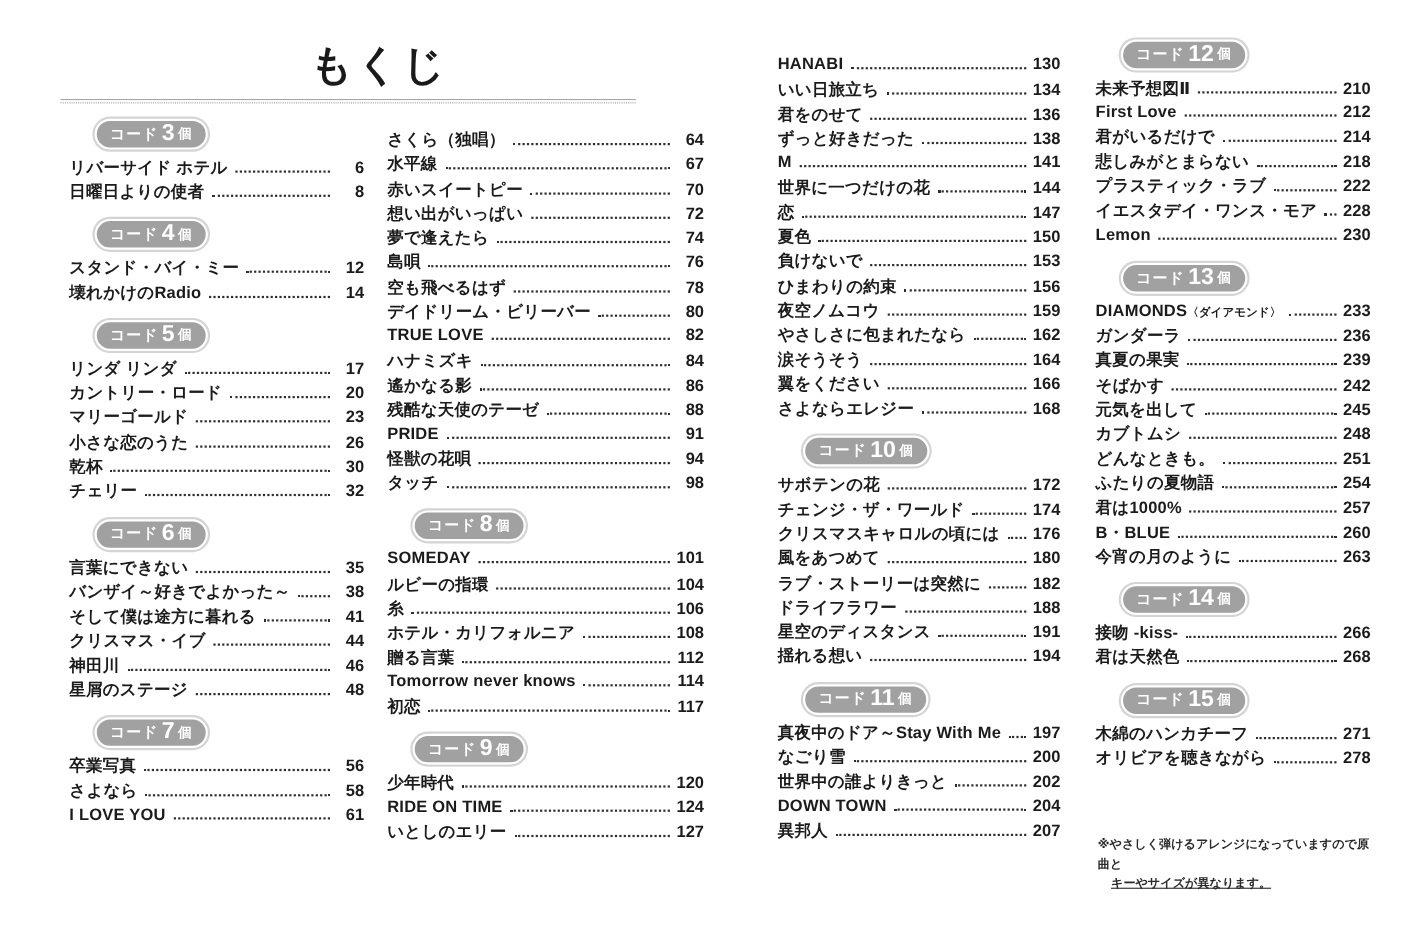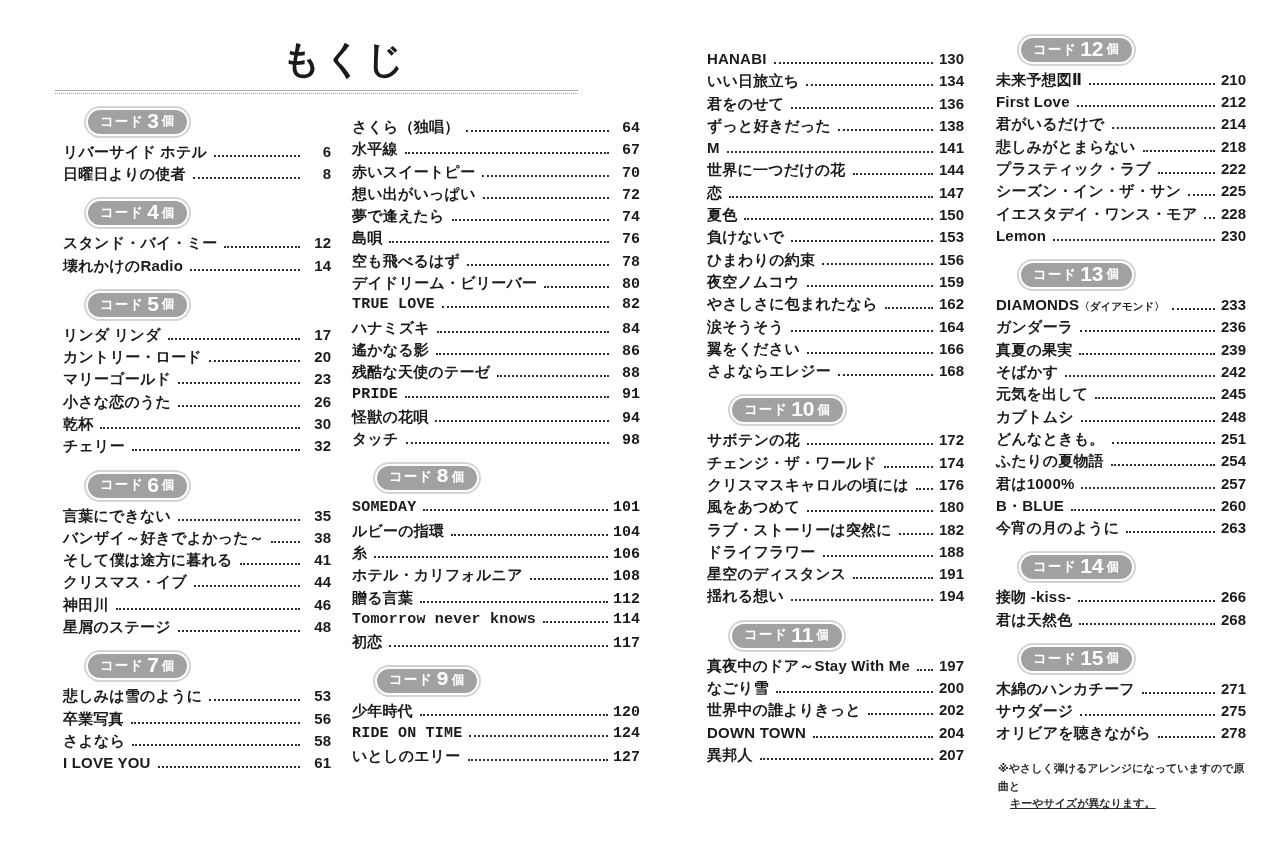--- a/index.html
+++ b/index.html
@@ -7,21 +7,21 @@
               font-family:"Liberation Sans","DejaVu Sans",sans-serif; }
   .page { position:relative; width:1092px; height:854px; background:#fff; }
 
   .page-title { position:absolute; left:282px; top:34px; font-size:38px; font-weight:800;
                 color:#1a1a1a; letter-spacing:3px; }
   .title-rule { position:absolute; left:55px; top:90px; width:523px; height:4px;
                 border-top:1px solid #a8a8a8; border-bottom:1px dotted #9d9d9d; }
 
   .col { position:absolute; }
   #col1 { left:63px;  top:110px; width:268px; }
-  #col2 { left:352px; top:118px; width:288px;font-family:Liberation Mono, monospace; }
+  #col2 { left:352px; top:118px; width:288px; }
   #col3 { left:696px; top:50px;  width:257px;margin-left:11px; }
   #col4 { left:996px; top:38px;  width:250px; }
 
   .badge-wrap { margin:14px 0 9px 0;padding-left:25px; }
   .col .badge-wrap:first-child { margin-top:0; }
   .badge { display:inline-flex; align-items:center; background:#a1a1a1; color:#ffffff;
            border-radius:15px; padding:2px 13px 3px 12px; line-height:1;
            box-shadow:0 0 0 2px #ffffff, 0 0 0 4px #d4d4d4; }
   .b-pre { font-size:13.5px; font-weight:700; letter-spacing:1px; }
   .b-num { font-size:21px; font-weight:700; margin:0 3px; line-height:0.9; }
@@ -145,25 +145,20 @@
         <span class="e-title">星屑のステージ</span>
         <span class="dots"></span>
         <span class="e-page">48</span>
       </div>
       <div class="badge-wrap"><div class="badge">
           <span class="b-pre">コード</span>
           <span class="b-num">7</span>
           <span class="b-suf">個</span>
         </div></div>
       <div class="entry">
-        <span class="e-title">悲しみは雪のように</span>
-        <span class="dots"></span>
-        <span class="e-page">53</span>
-      </div>
-      <div class="entry">
         <span class="e-title">卒業写真</span>
         <span class="dots"></span>
         <span class="e-page">56</span>
       </div>
       <div class="entry">
         <span class="e-title">さよなら</span>
         <span class="dots"></span>
         <span class="e-page">58</span>
       </div>
       <div class="entry">
@@ -486,25 +481,20 @@
         <span class="e-title">悲しみがとまらない</span>
         <span class="dots"></span>
         <span class="e-page">218</span>
       </div>
       <div class="entry">
         <span class="e-title">プラスティック・ラブ</span>
         <span class="dots"></span>
         <span class="e-page">222</span>
       </div>
       <div class="entry">
-        <span class="e-title">シーズン・イン・ザ・サン</span>
-        <span class="dots"></span>
-        <span class="e-page">225</span>
-      </div>
-      <div class="entry">
         <span class="e-title">イエスタデイ・ワンス・モア</span>
         <span class="dots"></span>
         <span class="e-page">228</span>
       </div>
       <div class="entry">
         <span class="e-title">Lemon</span>
         <span class="dots"></span>
         <span class="e-page">230</span>
       </div>
       <div class="badge-wrap"><div class="badge">
@@ -584,25 +574,20 @@
       </div>
       <div class="badge-wrap"><div class="badge">
           <span class="b-pre">コード</span>
           <span class="b-num">15</span>
           <span class="b-suf">個</span>
         </div></div>
       <div class="entry">
         <span class="e-title">木綿のハンカチーフ</span>
         <span class="dots"></span>
         <span class="e-page">271</span>
-      </div>
-      <div class="entry">
-        <span class="e-title">サウダージ</span>
-        <span class="dots"></span>
-        <span class="e-page">275</span>
       </div>
       <div class="entry">
         <span class="e-title">オリビアを聴きながら</span>
         <span class="dots"></span>
         <span class="e-page">278</span>
       </div>
     </div>
 
   <div class="footnote">
     <div class="fn1">※やさしく弾けるアレンジになっていますので原曲と</div>

